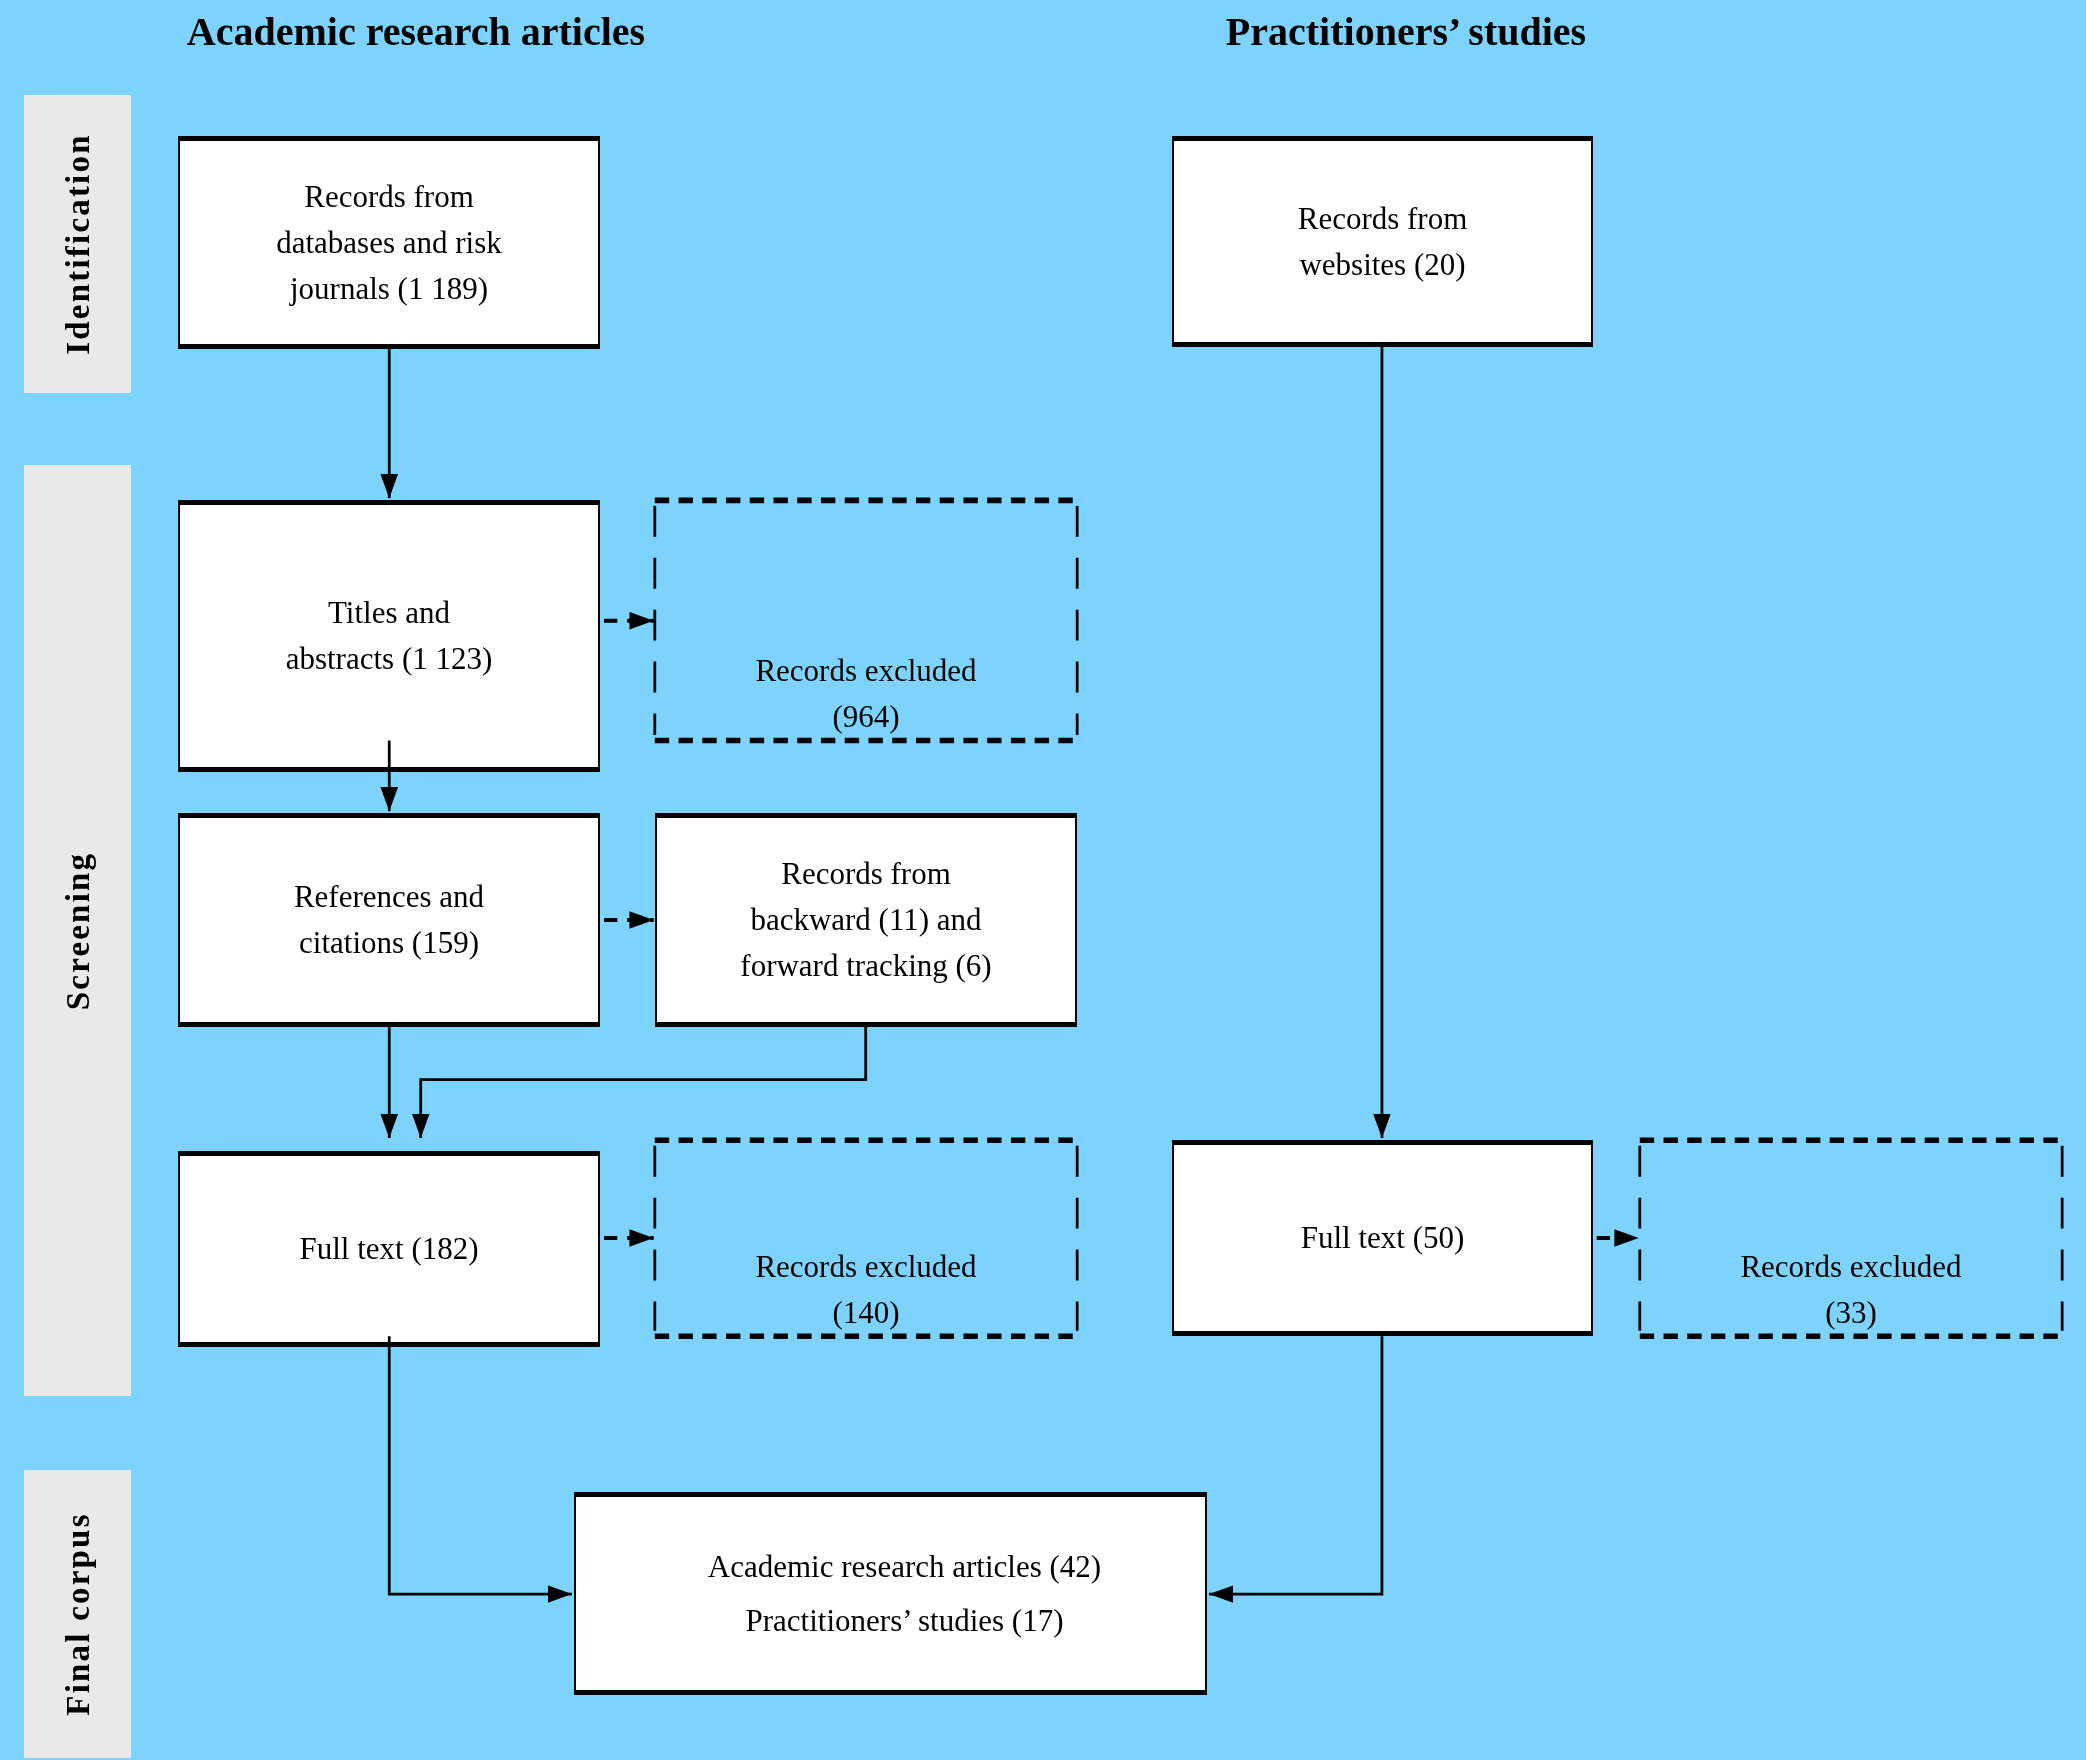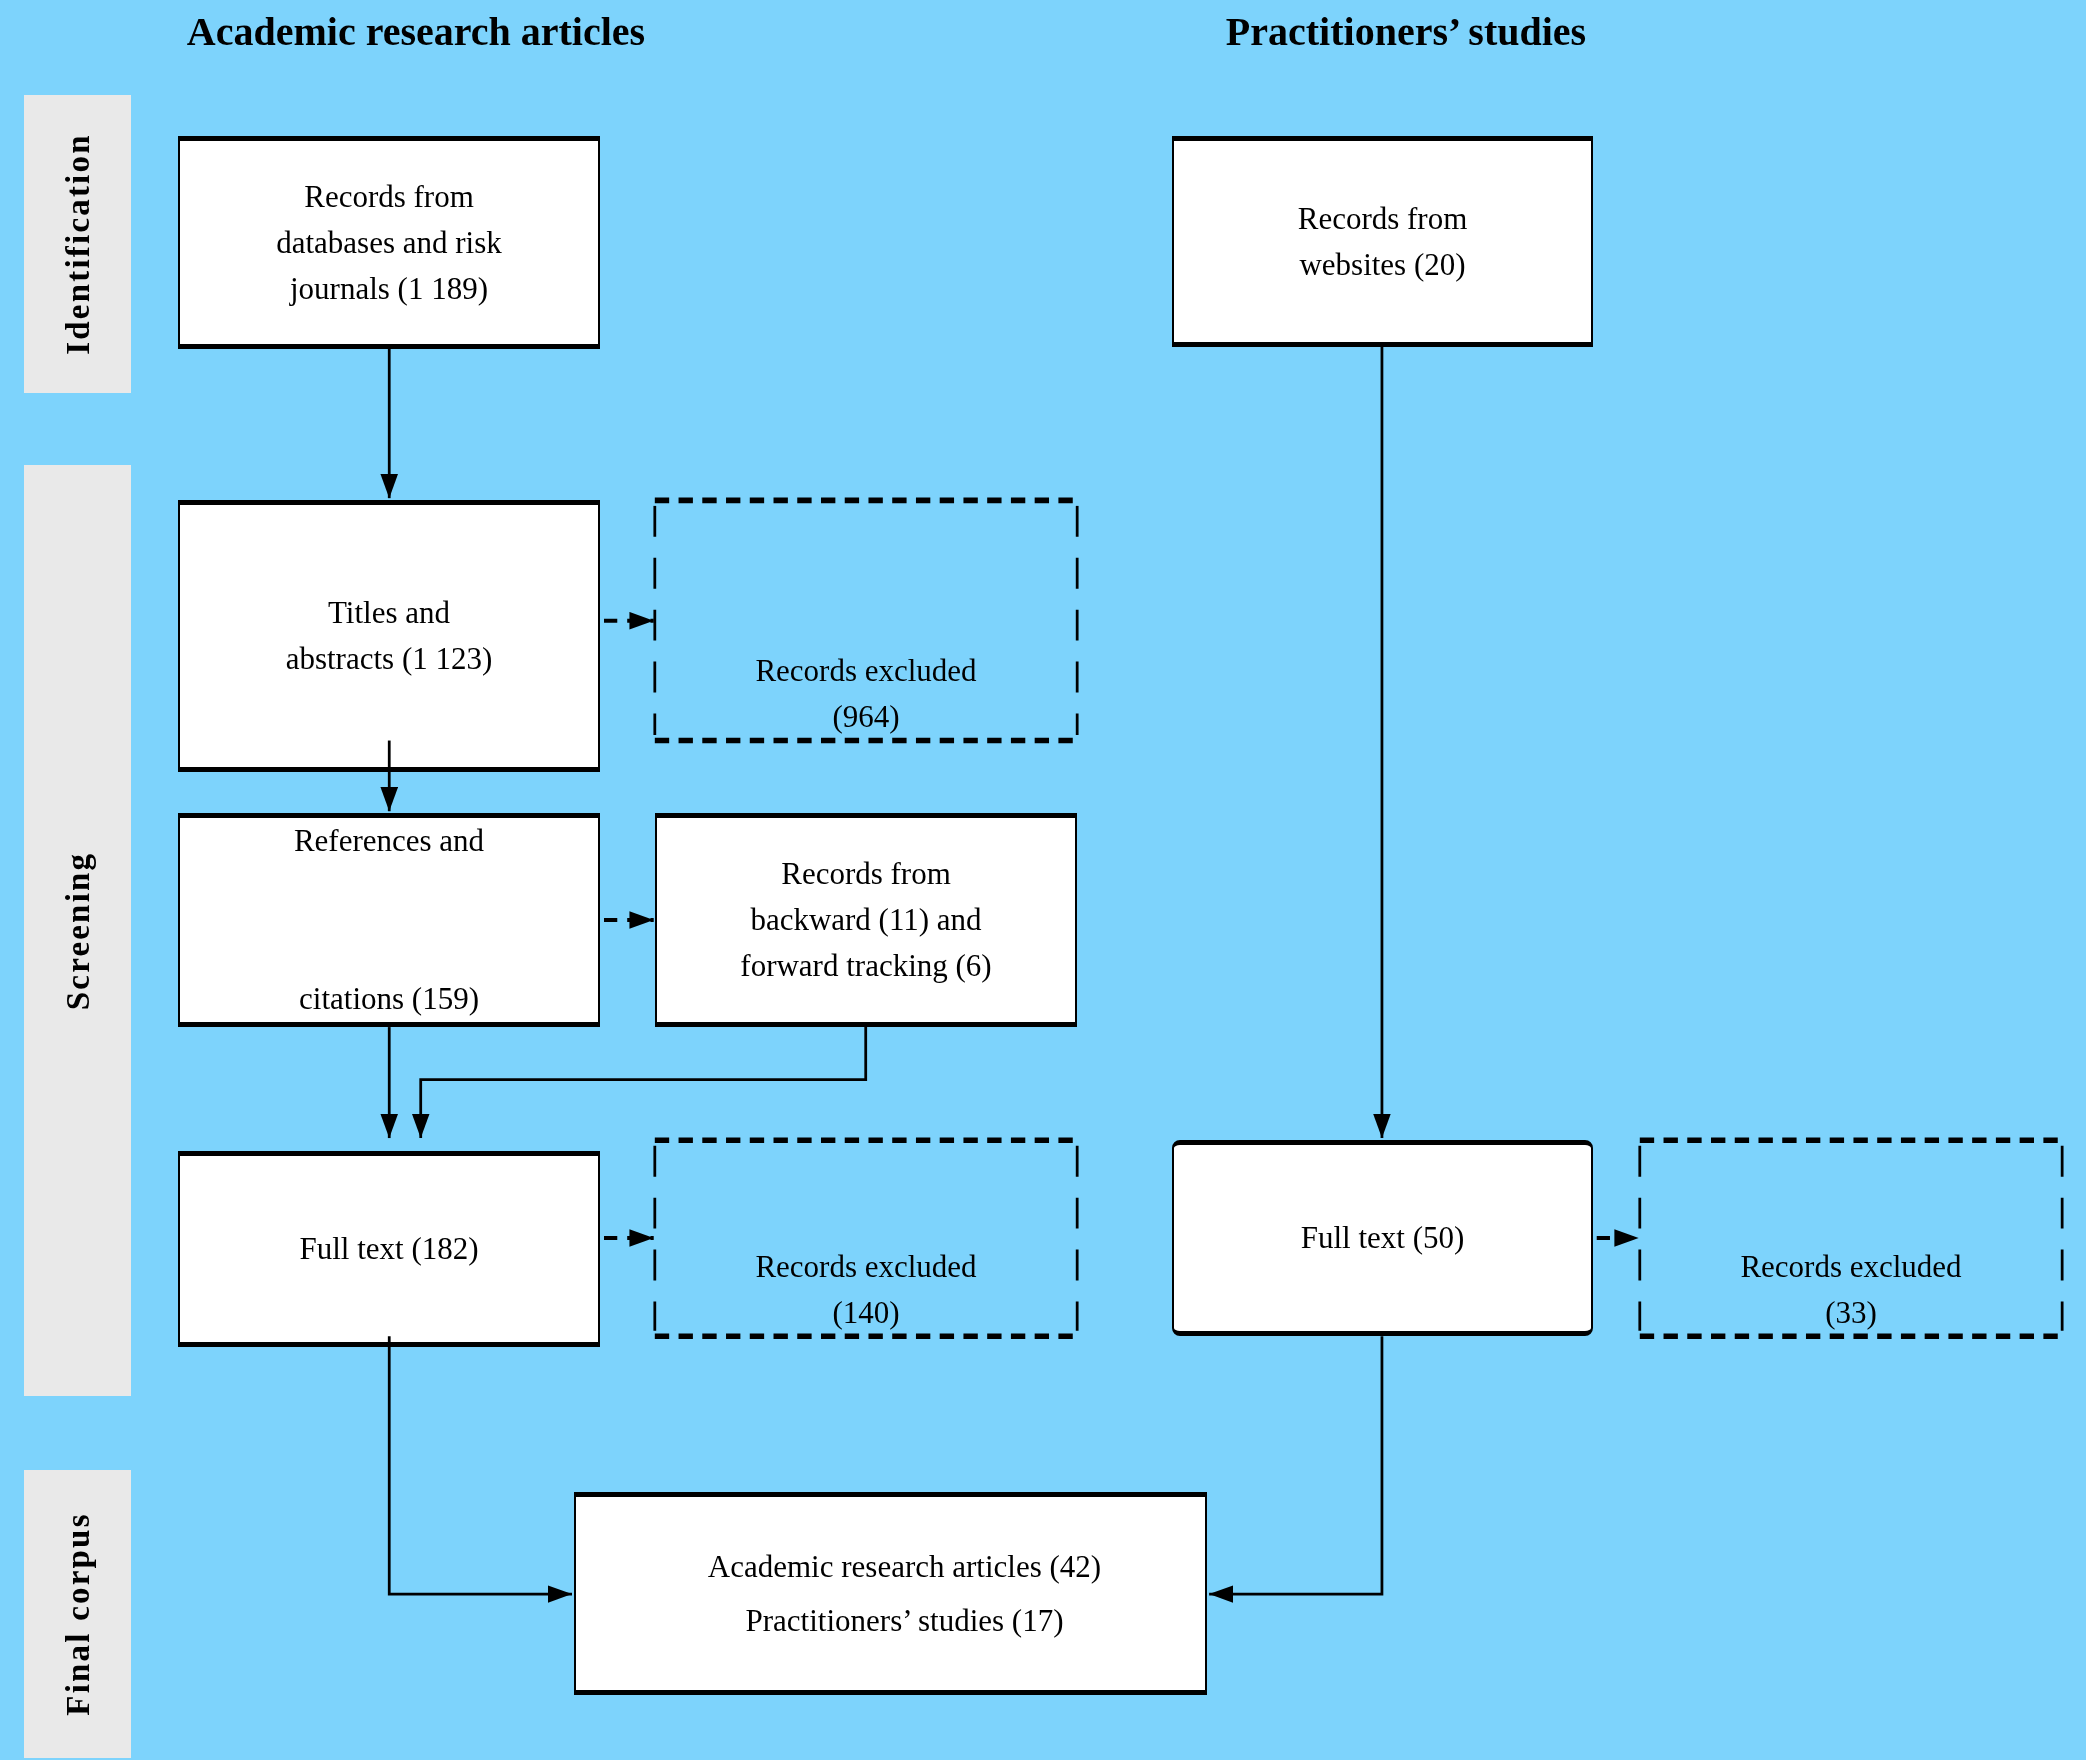--- a/index.html
+++ b/index.html
@@ -122,41 +122,41 @@
     <div>Records from</div>
     <div>databases and risk</div>
     <div>journals (1 189)</div>
   </div>
 
   <div class="box" style="left:178px; top:500px; width:422px; height:272px;">
     <div>Titles and</div>
     <div>abstracts (1 123)</div>
   </div>
 
-  <div class="box" style="left:178px; top:813px; width:422px; height:214px;justify-content:space-between;">
+  <div class="box" style="left:178px; top:813px; width:422px; height:214px;">
     <div>References and</div>
     <div>citations (159)</div>
   </div>
 
   <div class="box" style="left:178px; top:1140px; width:422px; height:196px;margin-top:11px;">
     <div>Full text (182)</div>
   </div>
 
   <div class="box" style="left:655px; top:813px; width:422px; height:214px;">
     <div>Records from</div>
     <div>backward (11) and</div>
     <div>forward tracking (6)</div>
   </div>
 
   <div class="box" style="left:1172px; top:136px; width:421px; height:211px;">
     <div>Records from</div>
     <div>websites (20)</div>
   </div>
 
-  <div class="box" style="left:1172px; top:1140px; width:421px; height:196px;border-radius:8px;">
+  <div class="box" style="left:1172px; top:1140px; width:421px; height:196px;">
     <div>Full text (50)</div>
   </div>
 
   <div class="box final-box" style="left:574px; top:1492px; width:633px; height:203px;">
     <div>Academic research articles (42)</div>
     <div>Practitioners’ studies (17)</div>
   </div>
 
   <div class="ghost" style="left:655px; top:500px; width:422px; height:240px;">
     <div>Records excluded</div>

